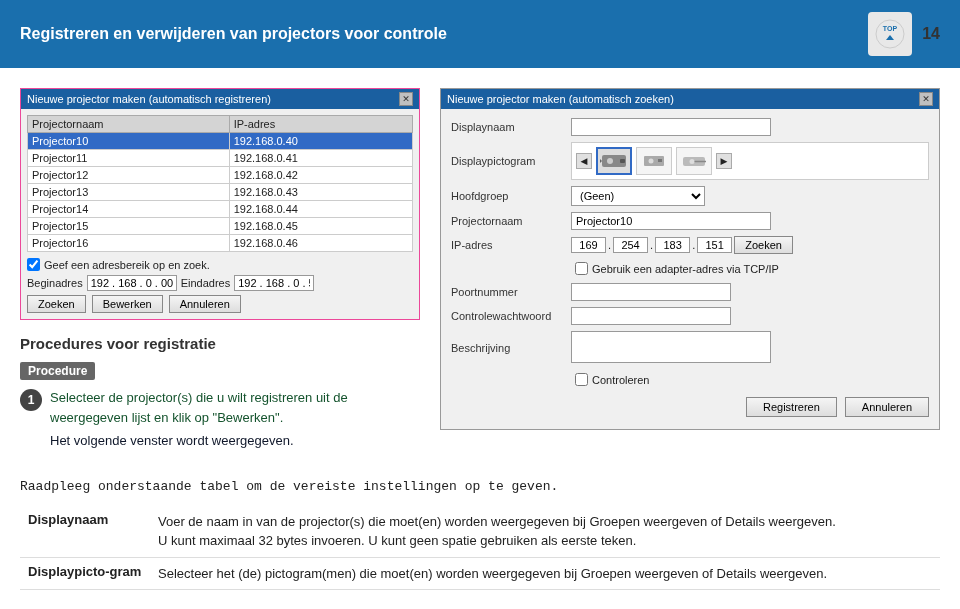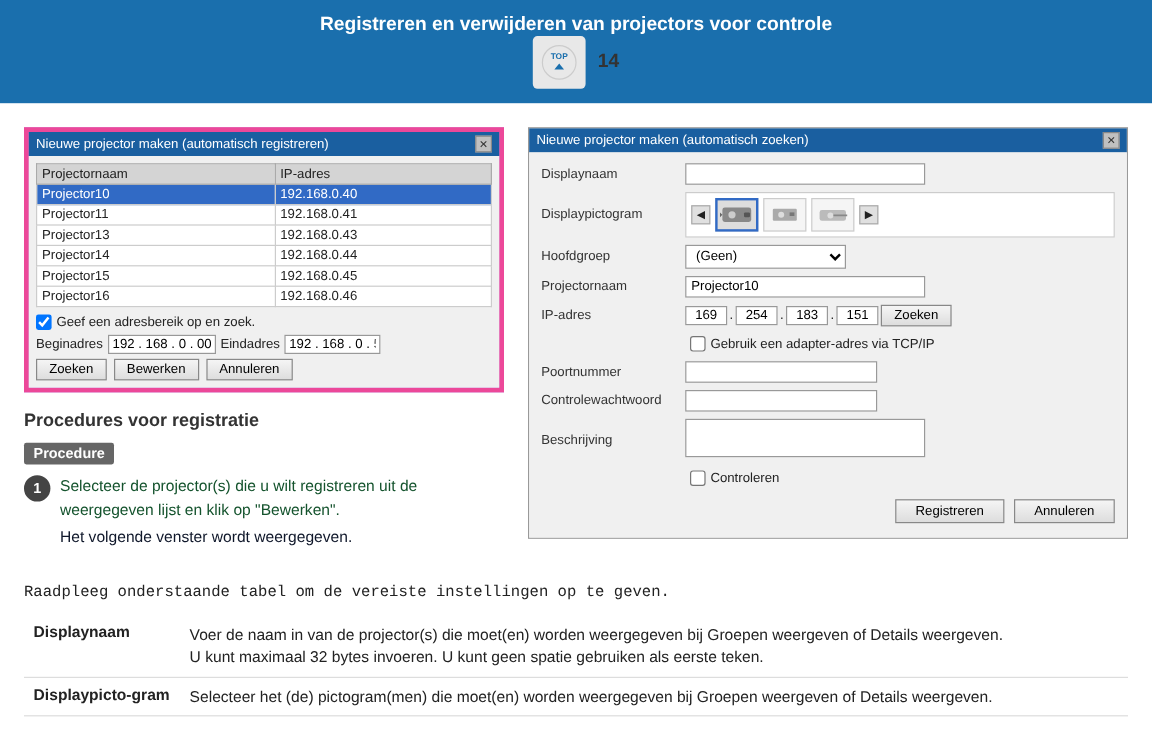--- a/index.html
+++ b/index.html
@@ -13,21 +13,20 @@
     }
 
     
     .header {
       background: #1a6fad;
       color: white;
       padding: 12px 20px;
       display: flex;
       align-items: center;
       justify-content: space-between;
-      flex-direction: column;
     }
     .header-title {
       font-size: 16px;
       font-weight: bold;
       color: white;
     }
     .header-right {
       display: flex;
       align-items: center;
       gap: 10px;
@@ -64,22 +63,22 @@
       flex-shrink: 0;
     }
 
     
     .right-col {
       flex: 1;
     }
 
     
     .dialog {
-      border: 4px solid #ec4899;
-      background: #c4b5fd;
+      border: 1px solid #ec4899;
+      background: #22c55e;
       font-size: 11px;
       margin-bottom: 15px;
     }
     .dialog-titlebar {
       background: #1a5fa0;
       color: white;
       padding: 3px 6px;
       display: flex;
       align-items: center;
       justify-content: space-between;
@@ -423,20 +422,24 @@
           <tbody id="proj-table-body">
           <tr class="selected">
                 <td>Projector10</td>
                 <td>192.168.0.40</td>
               </tr>
               <tr>
                 <td>Projector11</td>
                 <td>192.168.0.41</td>
               </tr>
               <tr>
+                <td>Projector12</td>
+                <td>192.168.0.42</td>
+              </tr>
+              <tr>
                 <td>Projector13</td>
                 <td>192.168.0.43</td>
               </tr>
               <tr>
                 <td>Projector14</td>
                 <td>192.168.0.44</td>
               </tr>
               <tr>
                 <td>Projector15</td>
                 <td>192.168.0.45</td>

